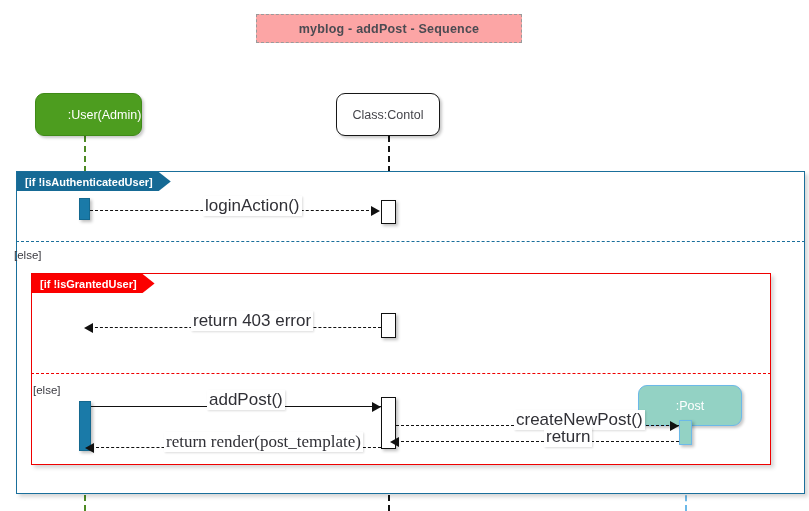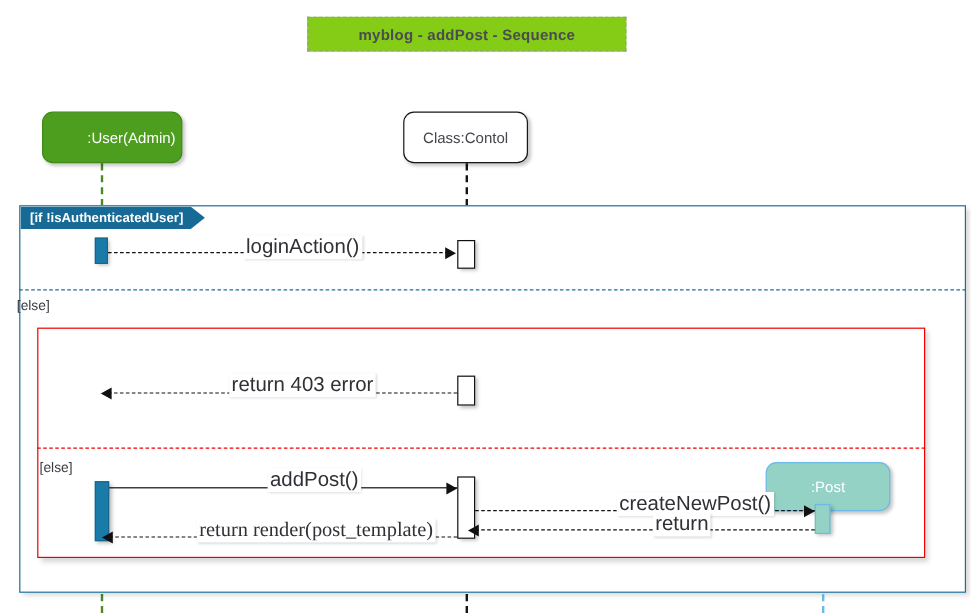--- a/index.html
+++ b/index.html
@@ -22,21 +22,21 @@
   }
   .abs { position: absolute; }
 
   
   .diagram-title {
     left: 256px;
     top: 14px;
     width: 264px;
     height: 27px;
     border: 1px dashed #9a9a9a;
-    background: #84cc16;
+    background: #fca5a5;
     color: #4b4b52;
     font-size: 12.5px;
     font-weight: bold;
     display: flex;
     align-items: center;
     justify-content: center;
     letter-spacing: 0.2px;
   }
 
   
@@ -44,21 +44,21 @@
     border-radius: 9px;
     display: flex;
     align-items: center;
     justify-content: center;
     font-size: 12.5px;
     box-sizing: border-box;
     box-shadow: 2px 2px 3px rgba(0,0,0,0.22);
   }
   .head-user {
     left: 35px; top: 93px;
-    width: 117px; height: 43px;
+    width: 107px; height: 43px;
     background: #4d9d1f;
     border: 1px solid #3f8a17;
     color: #ffffff;
     padding-left: 32px;
   }
   .head-control {
     left: 336px; top: 93px;
     width: 104px; height: 43px;
     background: #ffffff;
     border: 1px solid #171717;
@@ -188,21 +188,21 @@
   .m1-lbl  { left: 203px; top: 196px; }
 
   
   .m2-line { left: 90px;  top: 327px; width: 291px; }
   .m2-head { left: 84px;  top: 323px; }
   .m2-lbl  { left: 191px; top: 311px; }
 
   
   .m3-line { left: 91px;  top: 406px; width: 290px; }
   .m3-head { left: 372px; top: 402px; }
-  .m3-lbl  { left: 223px; top: 390px; }
+  .m3-lbl  { left: 207px; top: 390px; }
 
   
   .m4-line { left: 396px; top: 425px; width: 283px; }
   .m4-head { left: 670px; top: 421px; }
   .m4-lbl  { left: 514px; top: 410px; }
 
   
   .m5-line { left: 396px; top: 441px; width: 283px; }
   .m5-head { left: 390px; top: 437px; }
   .m5-lbl  { left: 544px; top: 427px; }
@@ -223,20 +223,21 @@
   <div class="abs lifeline ll-ctrl"></div>
   <div class="abs lifeline ll-post"></div>
 
   <div class="abs fragment frag-outer"></div>
   <div class="abs fragment frag-inner"></div>
 
   <div class="abs separator sep-outer"></div>
   <div class="abs separator sep-inner"></div>
 
   <div class="abs frag-label lbl-outer">[if !isAuthenticatedUser]</div>
+  <div class="abs frag-label lbl-inner">[if !isGrantedUser]</div>
 
   <div class="abs else-text else-outer">[else]</div>
   <div class="abs else-text else-inner">[else]</div>
 
   <div class="abs lifeline-head head-user">:User(Admin)</div>
   <div class="abs lifeline-head head-post">:Post</div>
   <div class="abs lifeline-head head-control">Class:Contol</div>
 
   <div class="abs activation act-user-blue act-u1"></div>
   <div class="abs activation act-white act-c1"></div>

